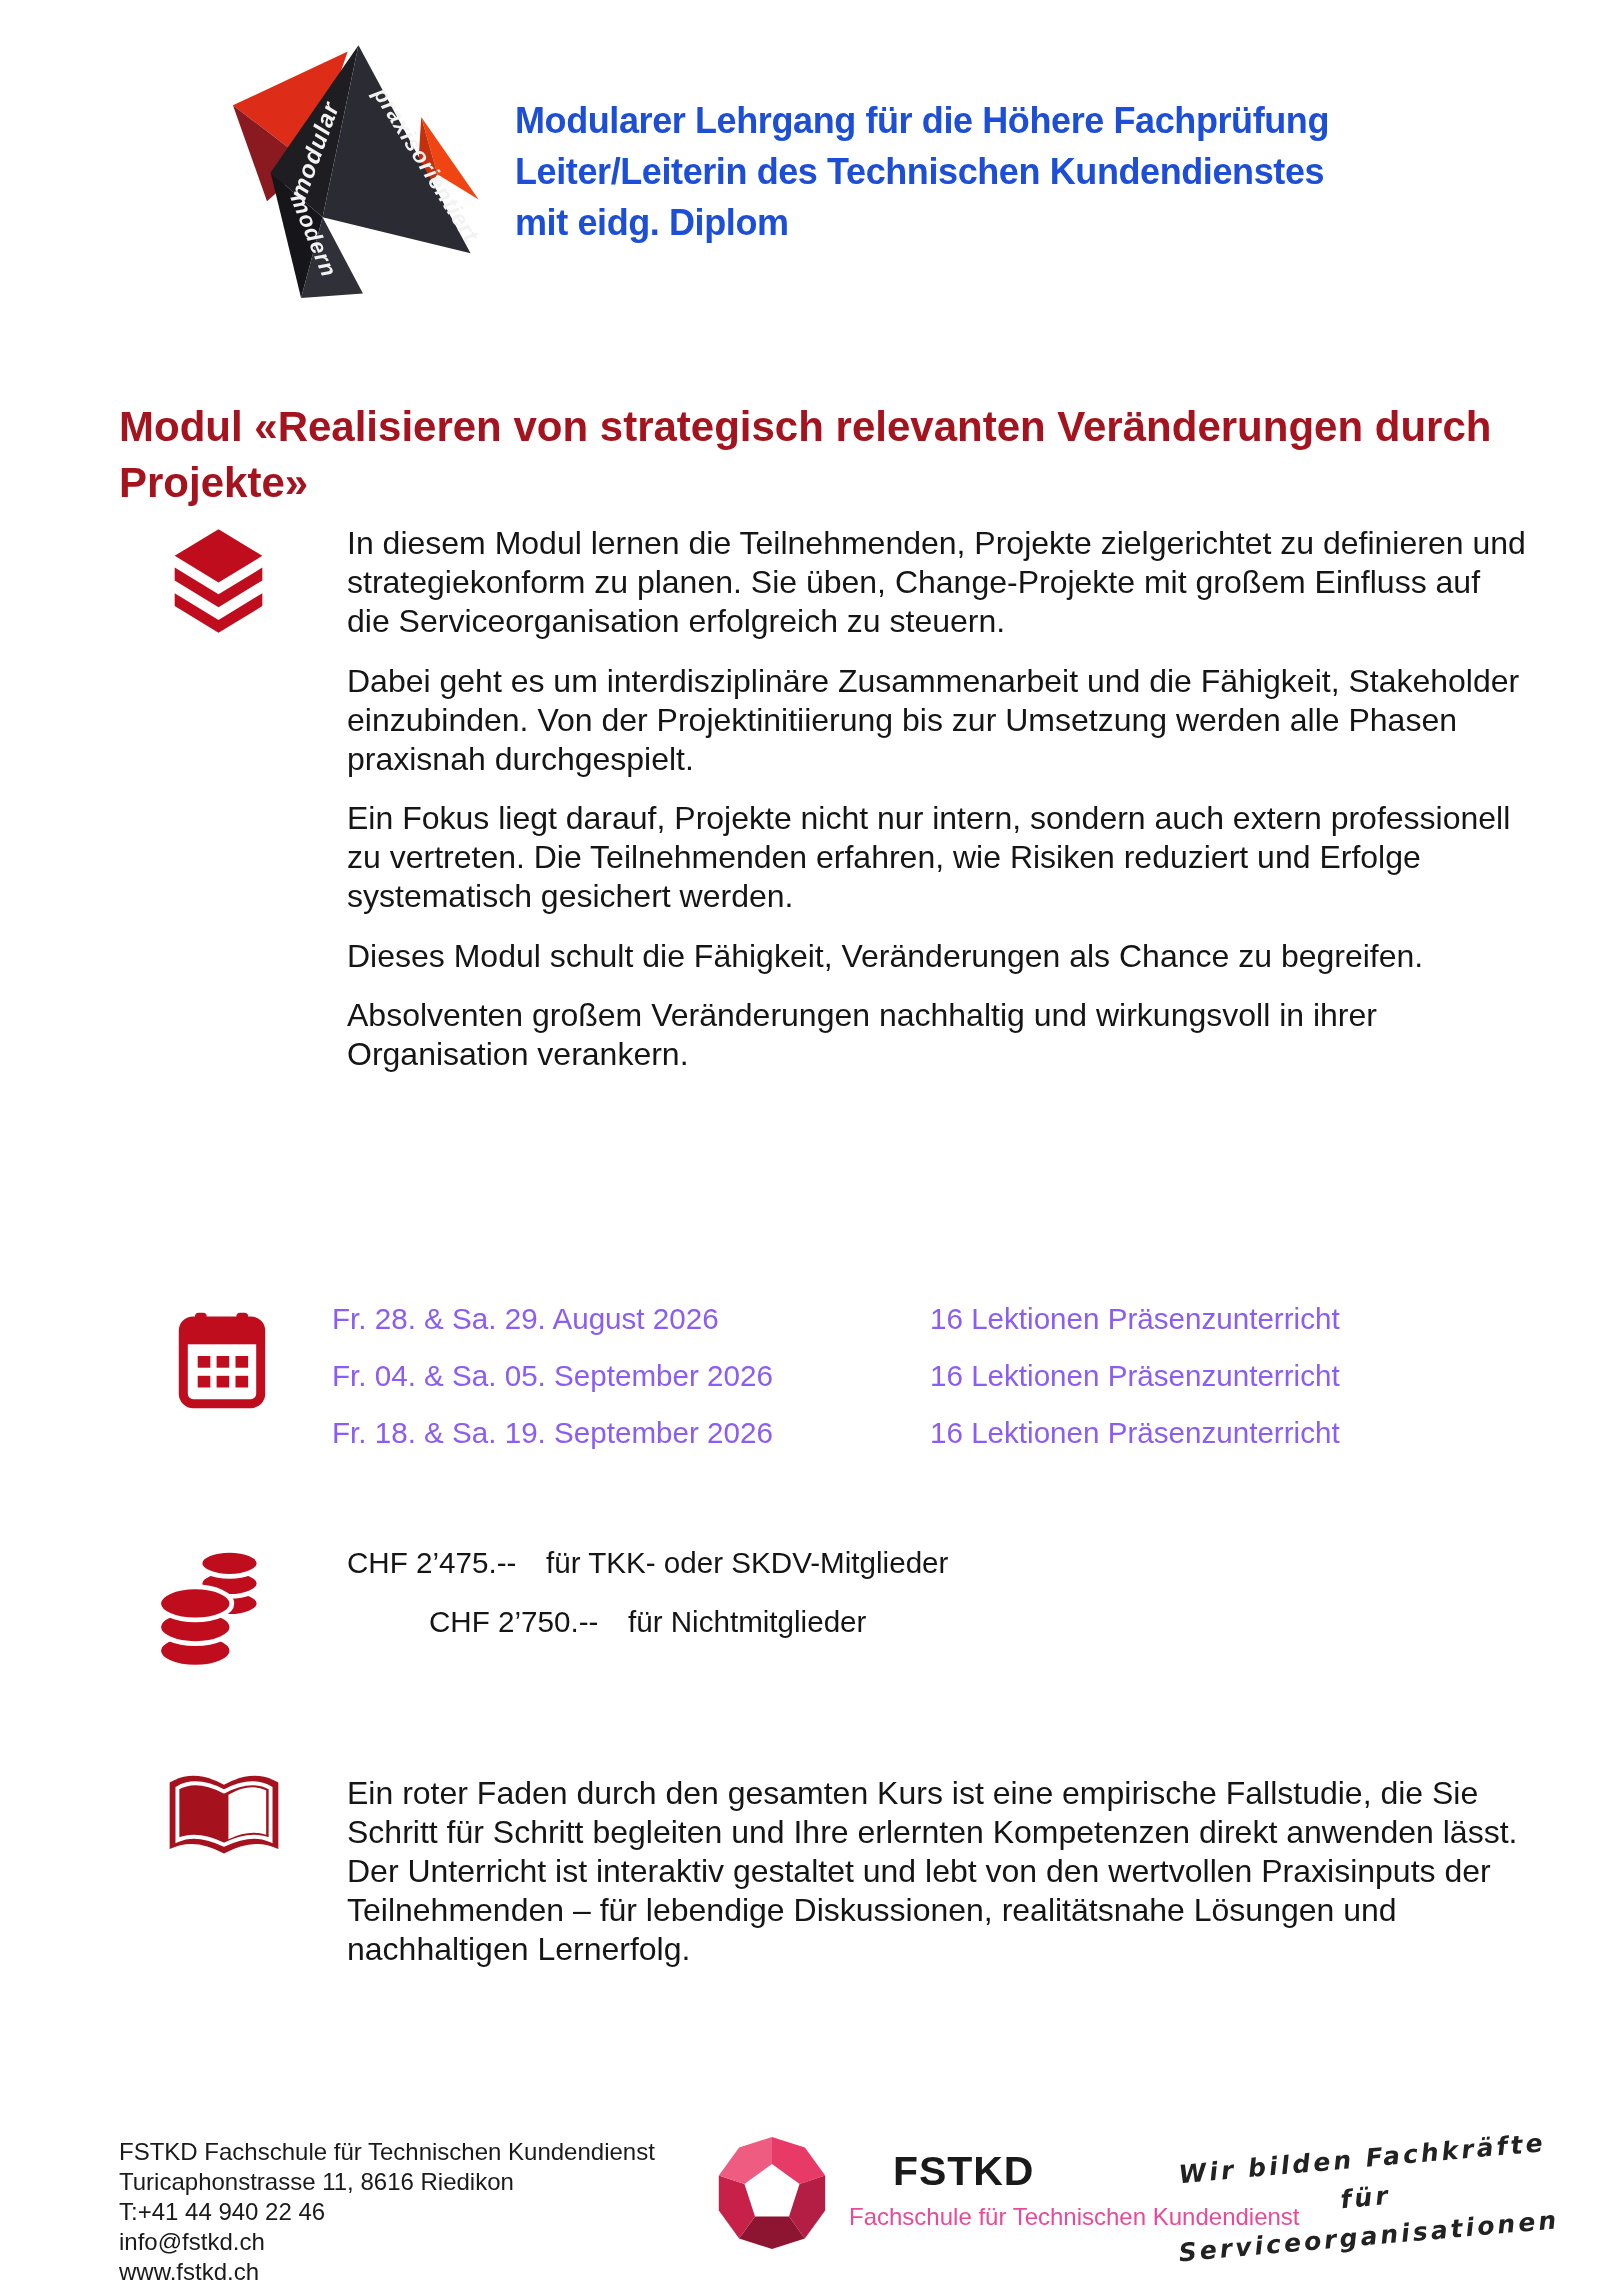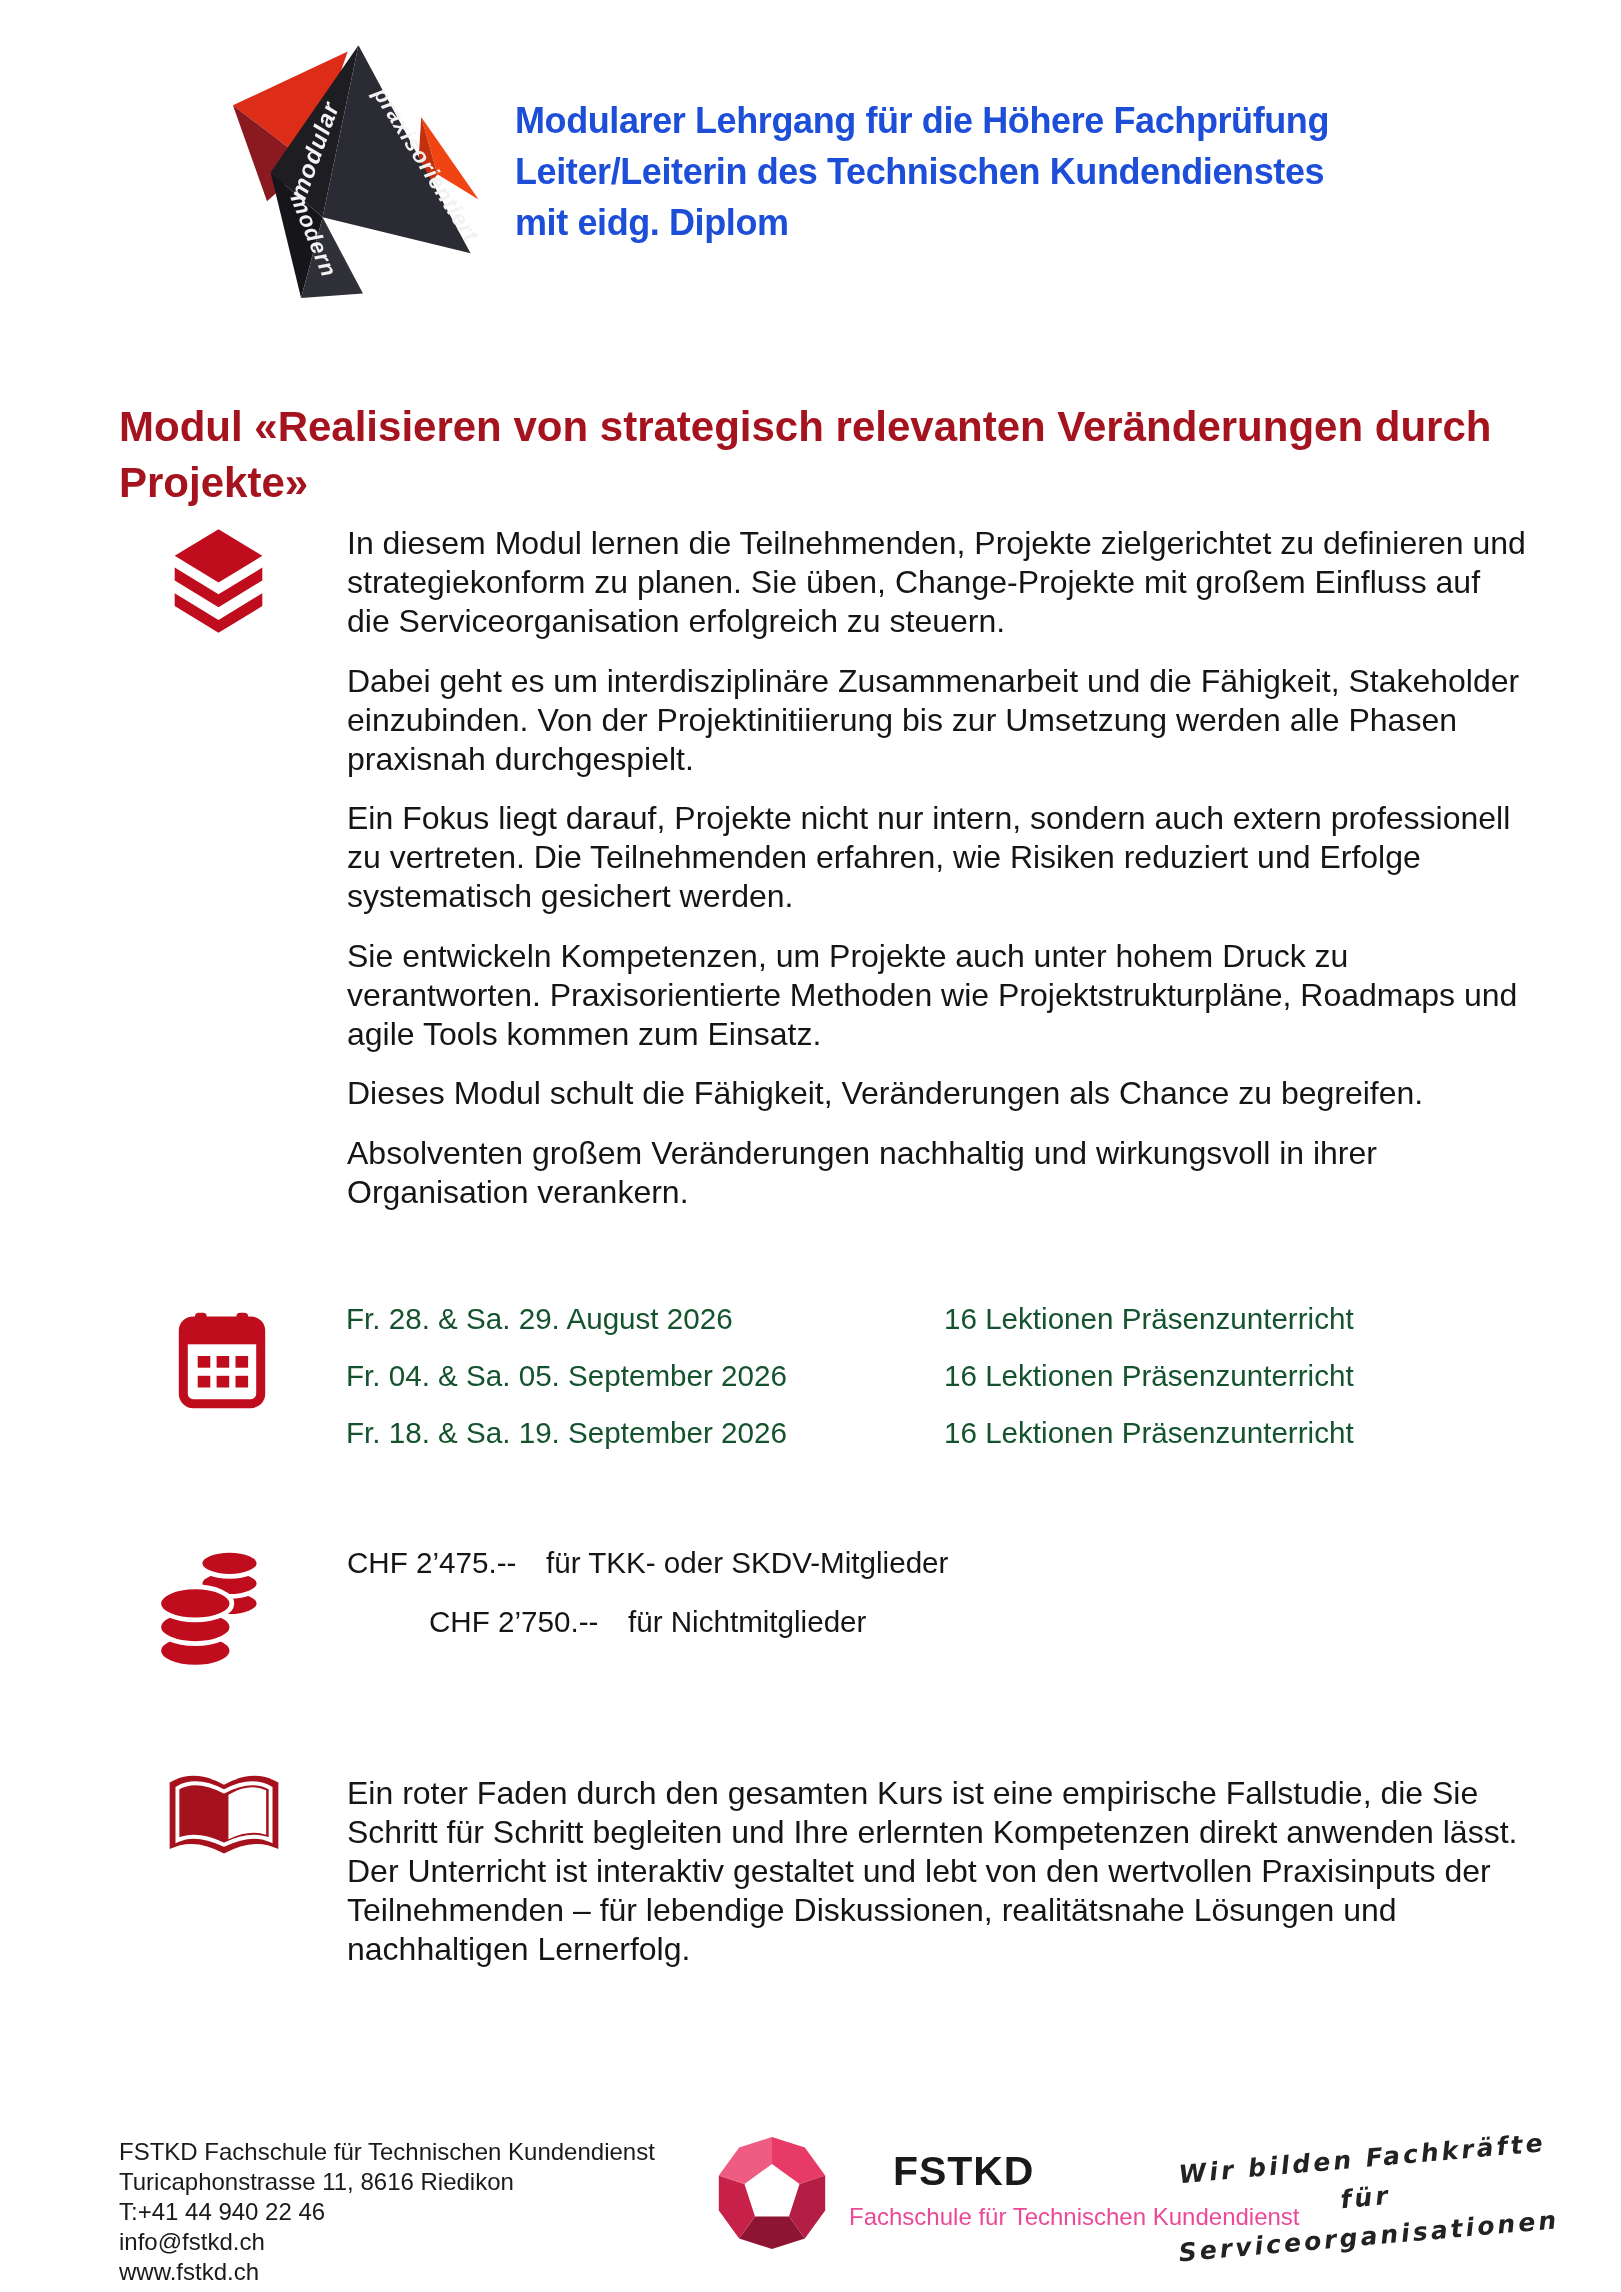--- a/index.html
+++ b/index.html
@@ -21,21 +21,21 @@
   
   .main-title{
     left:119px;top:399px;width:1397px;
     color:#a5141e;
     font-size:42px;line-height:56px;font-weight:bold;
   }
   
   .body-col{left:347px;width:1182px;color:#151515;font-size:32px;line-height:39px;}
   .body-col p{margin:0 0 20.6px 0;}
   
-  .schedule{left:346px;top:1299px;width:1191px;color:#14532d;font-size:29.6px;line-height:39px;}
+  .schedule{left:332px;top:1299px;width:1191px;color:#8b5cf6;font-size:29.6px;line-height:39px;}
   .schedule-row{display:flex;margin-bottom:18px;}
   .schedule-date{width:598px;flex:none;}
   
   .pricing{left:347px;top:1543px;color:#151515;font-size:29.6px;line-height:39px;}
   .price-row{display:flex;margin-bottom:19.7px;justify-content:center;}
   .price-amount{width:199px;flex:none;}
   
   .course-note{top:1774px;}
   
   .footer-contact{left:119px;top:2137px;color:#1a1a1a;font-size:24px;line-height:30px;}
@@ -83,21 +83,20 @@
   <svg class="abs" style="left:164px;top:527px;" width="109" height="109" viewBox="0 0 100 102">
     <polygon points="50,2 91,27 50,52 9,27" fill="#c00d1e"></polygon>
     <path d="M9,38 L50,63 L91,38 L91,50 L50,75 L9,50 Z" fill="#c00d1e"></path>
     <path d="M9,62 L50,87 L91,62 L91,74 L50,99 L9,74 Z" fill="#c00d1e"></path>
   </svg>
 
   <div class="abs body-col" style="top:524px;">
     <p>In diesem Modul lernen die Teilnehmenden, Projekte zielgerichtet zu definieren und strategiekonform zu planen. Sie üben, Change-Projekte mit großem Einfluss auf die Serviceorganisation erfolgreich zu steuern.</p>
     <p>Dabei geht es um interdisziplinäre Zusammenarbeit und die Fähigkeit, Stakeholder einzubinden. Von der Projektinitiierung bis zur Umsetzung werden alle Phasen praxisnah durchgespielt.</p>
     <p>Ein Fokus liegt darauf, Projekte nicht nur intern, sondern auch extern professionell zu vertreten. Die Teilnehmenden erfahren, wie Risiken reduziert und Erfolge systematisch gesichert werden.</p>
-    <p>Sie entwickeln Kompetenzen, um Projekte auch unter hohem Druck zu verantworten. Praxisorientierte Methoden wie Projektstrukturpläne, Roadmaps und agile Tools kommen zum Einsatz.</p>
     <p>Dieses Modul schult die Fähigkeit, Veränderungen als Chance zu begreifen.</p>
     <p>Absolventen großem Veränderungen nachhaltig und wirkungsvoll in ihrer Organisation verankern.</p>
   </div>
 
   <svg class="abs" style="left:177px;top:1294px;" width="90" height="133" viewBox="0 0 100 110">
     <rect x="20" y="2" width="13" height="18" rx="4" fill="#c00d1e"></rect>
     <rect x="66" y="2" width="13" height="18" rx="4" fill="#c00d1e"></rect>
     <rect x="7" y="11" width="86" height="92" rx="11" fill="none" stroke="#c00d1e" stroke-width="10"></rect>
     <rect x="9" y="13" width="82" height="24" fill="#c00d1e"></rect>
     <rect x="23" y="50" width="14" height="13" fill="#c00d1e"></rect>

